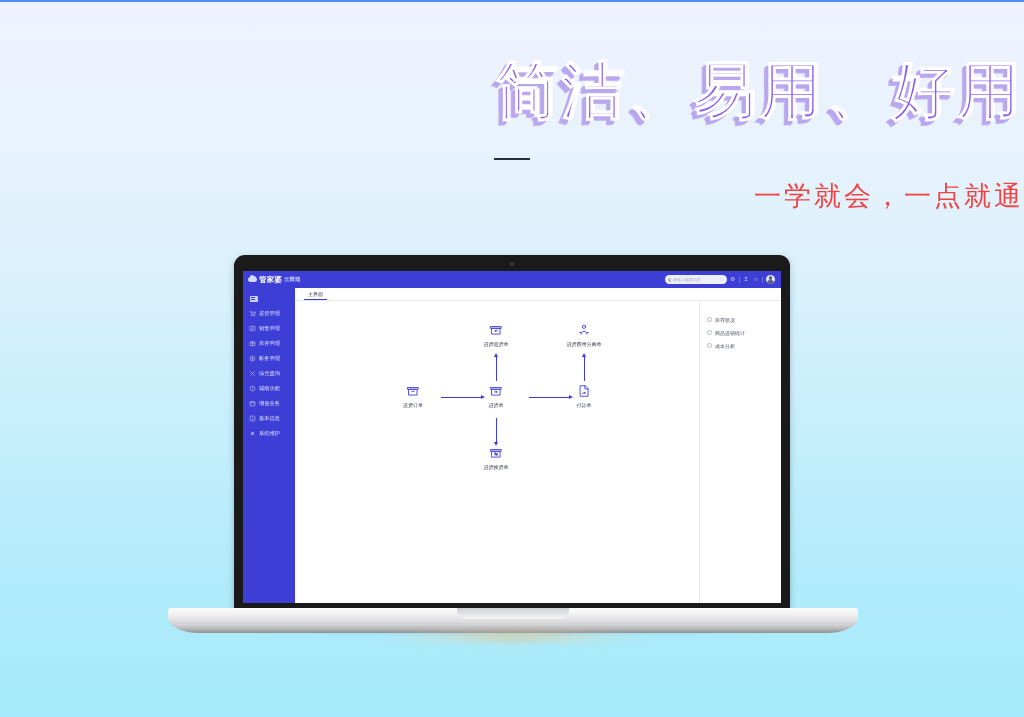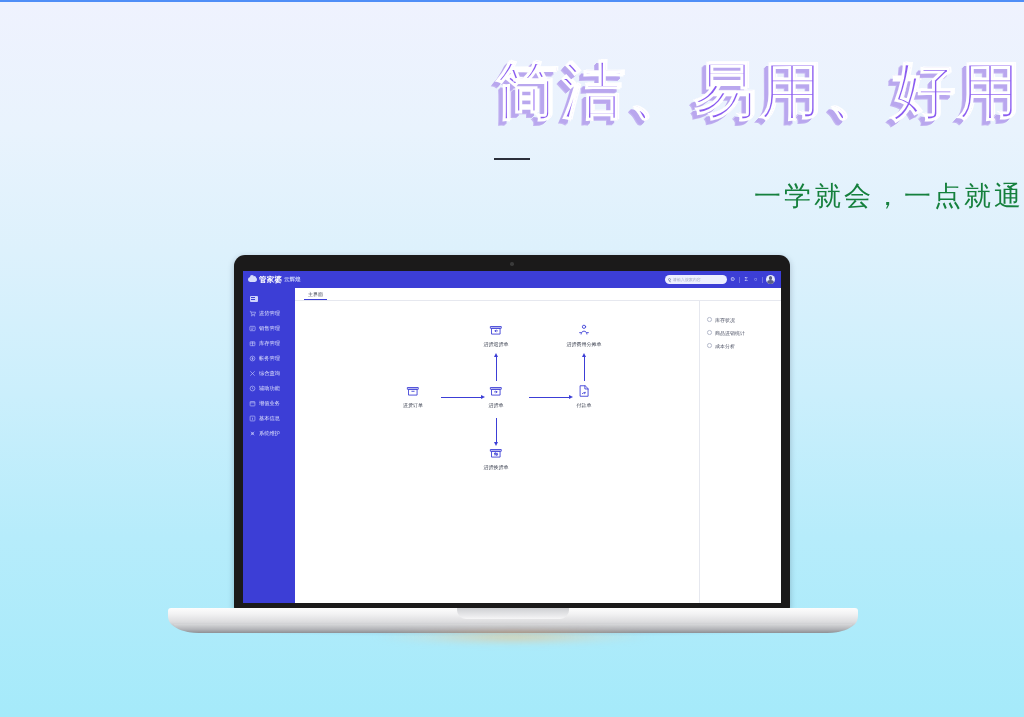--- a/index.html
+++ b/index.html
@@ -18,21 +18,21 @@
     color:#8b5cf0;
     -webkit-text-stroke:1px #ffffff;
     text-shadow:
       -3px 3px 0 #b9a7ee,
       -4px 4px 0 #b9a7ee,
       -5px 5px 0 #c3b4f1,
       2px -1px 0 #ffffff;
     display:inline-block;
   }
   .divider { width:36px; height:2px; background:#2b2f3a; margin:36px auto 18px; }
-  .subhead { font-size:27px; color:#15803d; letter-spacing:3px; font-weight:400; }
+  .subhead { font-size:27px; color:#ef4444; letter-spacing:3px; font-weight:400; }
 
   
   .laptop { position:absolute; left:0; top:255px; width:1024px; height:400px; }
   .lid {
     position:absolute; left:234px; top:0; width:556px; height:355px;
     background:#1b1a1a; border-radius:11px 11px 3px 3px;
     padding:16px 9px 7px 9px;
     box-shadow:0 2px 6px rgba(20,30,60,.25);
   }
   .camera { position:absolute; top:7px; left:50%; margin-left:-2px; width:3.5px; height:3.5px;

